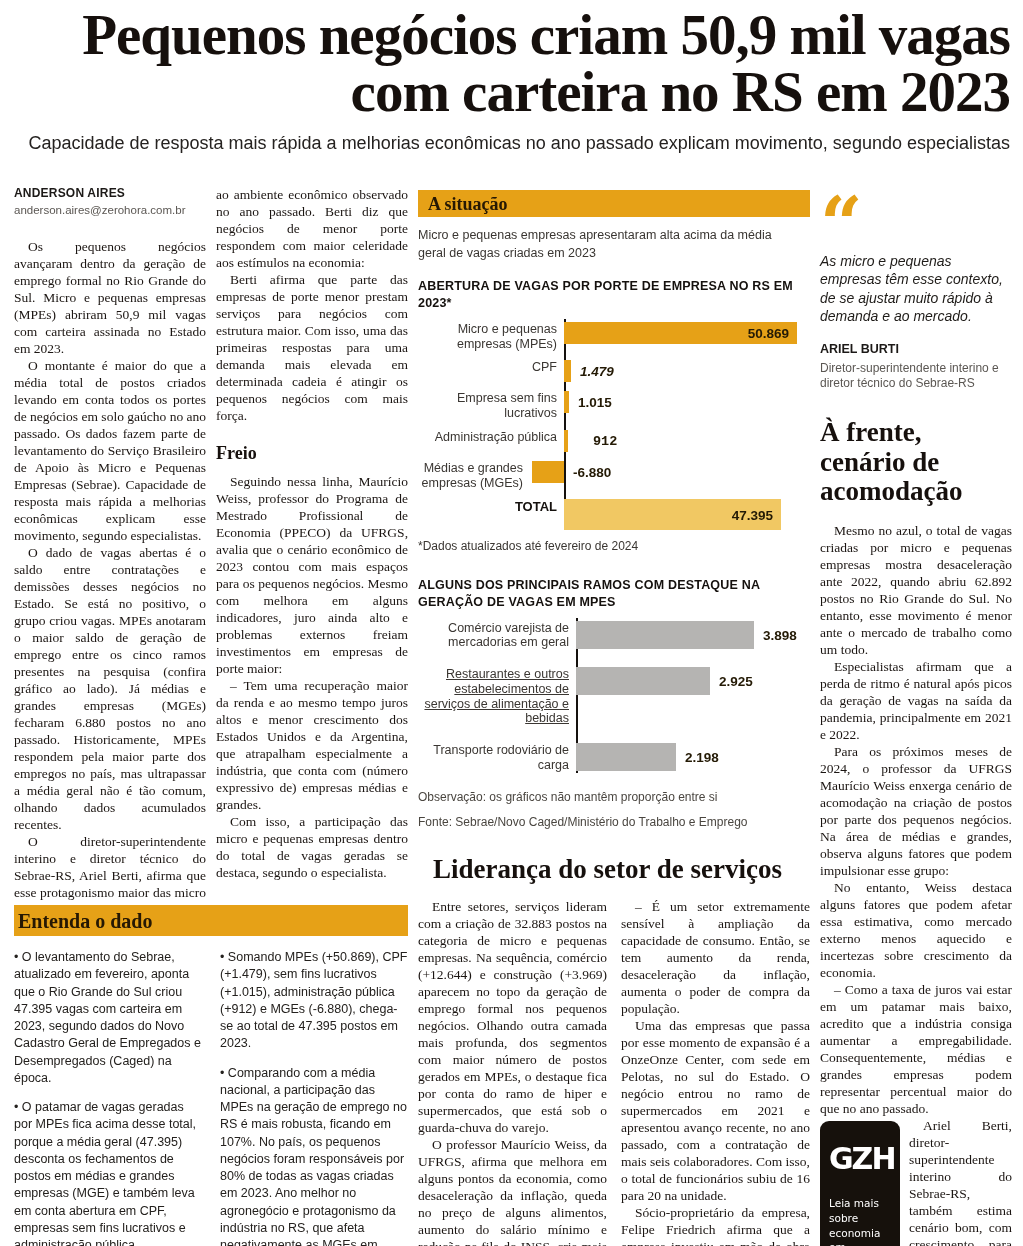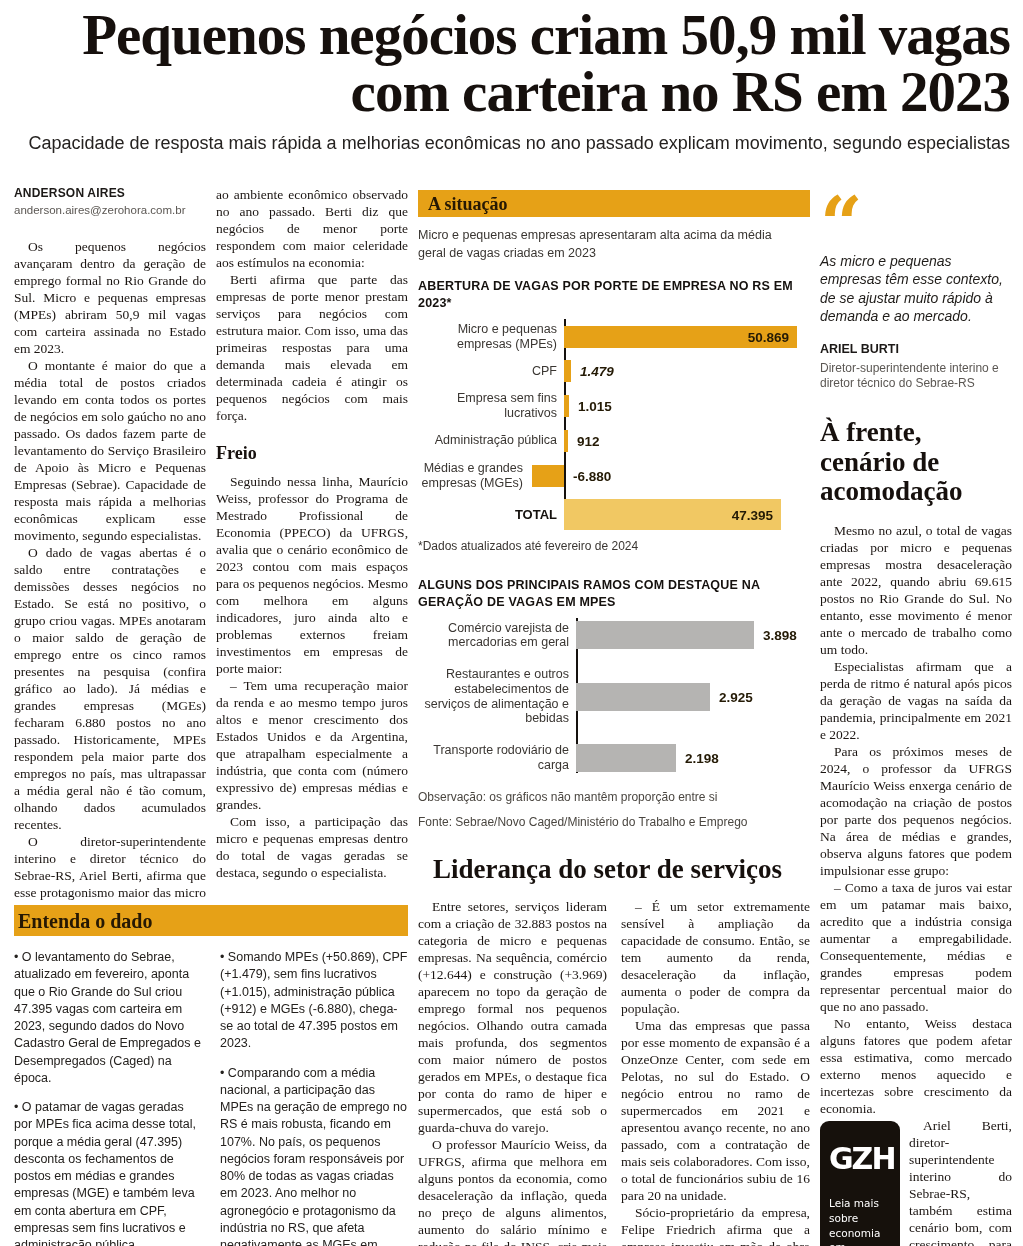--- a/index.html
+++ b/index.html
@@ -28,21 +28,21 @@
   .bullet{font:12.5px/1.38 "Liberation Sans",sans-serif;color:#24211e;margin:0 0 12px;}
   .bullet::before{content:"• ";}
   
   #mid{position:absolute;left:418px;top:190px;width:392px;}
   .sit-bar{height:27px;display:flex;align-items:center;padding:0 10px;box-sizing:border-box;
            font:700 18px/1 "Liberation Serif",serif;color:#261803;}
   .intro{font:12.5px/1.4 "Liberation Sans",sans-serif;color:#3a3632;margin-top:10px;max-width:372px;}
   .ctitle{font:700 12.5px/1.35 "Liberation Sans",sans-serif;color:#15110e;margin:16px 0 10px;letter-spacing:.2px;}
   .chart{position:relative;}
   .chart-axis{position:absolute;top:-3px;bottom:0;width:2px;background:#15110e;}
-  .crow{display:flex;align-items:center;margin-bottom:9px;}
+  .crow{display:flex;margin-bottom:9px;}
   .clabel{text-align:right;padding-right:7px;box-sizing:border-box;
           font:12.5px/1.18 "Liberation Sans",sans-serif;color:#3a3632;}
   .clabel.total{font:700 13px/1.18 "Liberation Sans",sans-serif;color:#15110e;}
   .czone{flex:1;position:relative;}
   .cbar{position:absolute;top:0;height:100%;}
   .cval{position:absolute;top:50%;transform:translateY(-50%);white-space:nowrap;
         font:700 13.5px "Liberation Sans",sans-serif;color:#241a05;}
   .cval.inside{text-align:right;box-sizing:border-box;padding-right:8px;}
   .footnote{font:12px/1.3 "Liberation Sans",sans-serif;color:#3a3632;margin-top:8px;}
   .obs{font:12px/1.3 "Liberation Sans",sans-serif;color:#4a4640;margin-top:16px;}
@@ -141,21 +141,21 @@
           <div class="clabel" style="flex: 0 0 146px;">Empresa sem fins lucrativos</div>
           <div class="czone" style="height: 22px;">
             <div class="cbar" style="width: 5px; left: 0px; background: rgb(230, 161, 23);"></div>
             <span class="cval" style="left: 14px;">1.015</span>
           </div>
         </div>
         <div class="crow">
           <div class="clabel" style="flex: 0 0 146px;">Administração pública</div>
           <div class="czone" style="height: 22px;">
             <div class="cbar" style="width: 4px; left: 0px; background: rgb(230, 161, 23);"></div>
-            <span class="cval" style="left: 13px;">912</span>
+            <span class="cval" style="left: 29px; font-family: Liberation Mono, monospace;">912</span>
           </div>
         </div>
         <div class="crow">
           <div class="clabel" style="flex: 0 0 146px; padding-right: 41px;">Médias e grandes empresas (MGEs)</div>
           <div class="czone" style="height: 22px;">
             <div class="cbar" style="width: 32px; left: -32px; background: rgb(230, 161, 23);"></div>
             <span class="cval" style="left: 9px;">-6.880</span>
           </div>
         </div>
         <div class="crow">
@@ -172,21 +172,21 @@
     <div class="chart" id="chart2">
         <div class="chart-axis" style="left: 158px;"></div>
         <div class="crow" style="margin-bottom: 17px;">
           <div class="clabel" style="flex: 0 0 158px;">Comércio varejista de mercadorias em geral</div>
           <div class="czone" style="height: 28px;">
             <div class="cbar" style="width: 178px; left: 0px; background: rgb(181, 180, 178);"></div>
             <span class="cval" style="left: 187px;">3.898</span>
           </div>
         </div>
         <div class="crow" style="margin-bottom: 17px;">
-          <div class="clabel" style="flex: 0 0 158px;">Restaurantes e outros estabelecimentos de serviços de alimentação e bebidas</div>
+          <div class="clabel" style="flex: 0 0 158px; text-decoration: underline;">Restaurantes e outros estabelecimentos de serviços de alimentação e bebidas</div>
           <div class="czone" style="height: 28px;">
             <div class="cbar" style="width: 134px; left: 0px; background: rgb(181, 180, 178);"></div>
             <span class="cval" style="left: 143px;">2.925</span>
           </div>
         </div>
         <div class="crow" style="margin-bottom: 17px;">
           <div class="clabel" style="flex: 0 0 158px;">Transporte rodoviário de carga</div>
           <div class="czone" style="height: 28px;">
             <div class="cbar" style="width: 100px; left: 0px; background: rgb(181, 180, 178);"></div>
             <span class="cval" style="left: 109px;">2.198</span>
@@ -211,25 +211,25 @@
   </div>
 
   <div id="right">
     <div class="qmark" style="color: rgb(230, 161, 23);">“</div>
     <div class="qtext">As micro e pequenas empresas têm esse contexto, de se ajustar muito rápido à demanda e ao mercado.</div>
     <div class="qauthor">ARIEL BURTI</div>
     <div class="qrole">Diretor-superintendente interino e diretor técnico do Sebrae-RS</div>
 
     <h2 class="h-outlook">À frente, cenário de acomodação</h2>
     <div class="outlook-body body">
-        <p>Mesmo no azul, o total de vagas criadas por micro e pequenas empresas mostra desaceleração ante 2022, quando abriu 69.615 postos no Rio Grande do Sul. No entanto, esse movimento é menor ante o mercado de trabalho como um todo.</p>
+        <p>Mesmo no azul, o total de vagas criadas por micro e pequenas empresas mostra desaceleração ante 2022, quando abriu 62.892 postos no Rio Grande do Sul. No entanto, esse movimento é menor ante o mercado de trabalho como um todo.</p>
         <p>Especialistas afirmam que a perda de ritmo é natural após picos da geração de vagas na saída da pandemia, principalmente em 2021 e 2022.</p>
         <p>Para os próximos meses de 2024, o professor da UFRGS Maurício Weiss enxerga cenário de acomodação na criação de postos por parte dos pequenos negócios. Na área de médias e grandes, observa alguns fatores que podem impulsionar esse grupo:</p>
+        <p>No entanto, Weiss destaca alguns fatores que podem afetar essa estimativa, como mercado externo menos aquecido e incertezas sobre crescimento da economia.</p>
         <p>– Como a taxa de juros vai estar em um patamar mais baixo, acredito que a indústria consiga aumentar a empregabilidade. Consequentemente, médias e grandes empresas podem representar percentual maior do que no ano passado.</p>
-        <p>No entanto, Weiss destaca alguns fatores que podem afetar essa estimativa, como mercado externo menos aquecido e incertezas sobre crescimento da economia.</p>
       </div>
 
     <div class="body" style="margin-top:0">
       <div class="gzh-box">
         <div class="gzh-logo">GZH</div>
         <div class="gzh-tag"><span>Leia mais sobre economia em </span></div>
       </div>
       <p>Ariel Berti, diretor-superintendente interino do Sebrae-RS, também estima cenário bom, com crescimento para MPEs e MGEs em 2024, diante de projeção de crescimento da economia do país.</p>
     </div>
   </div>

